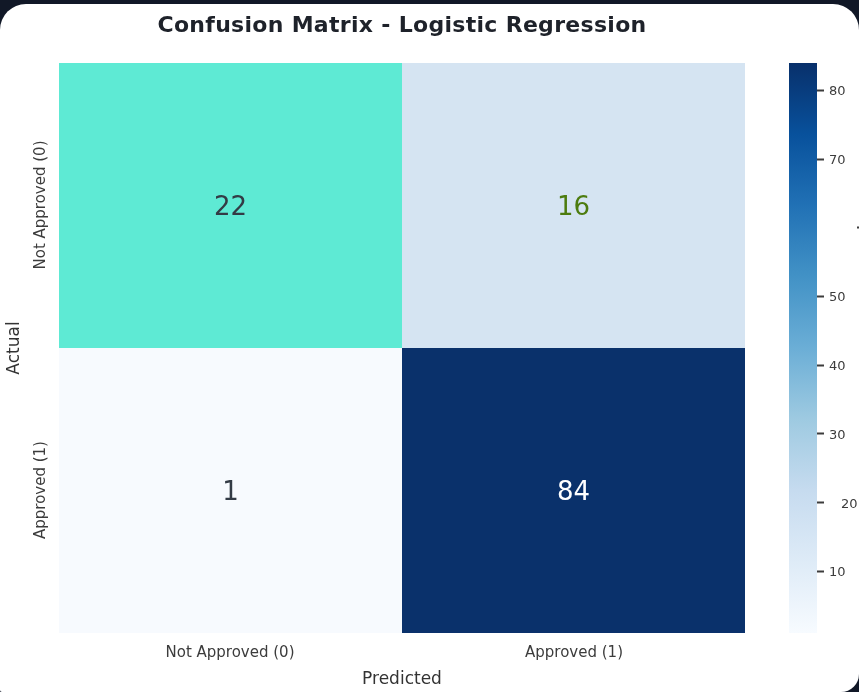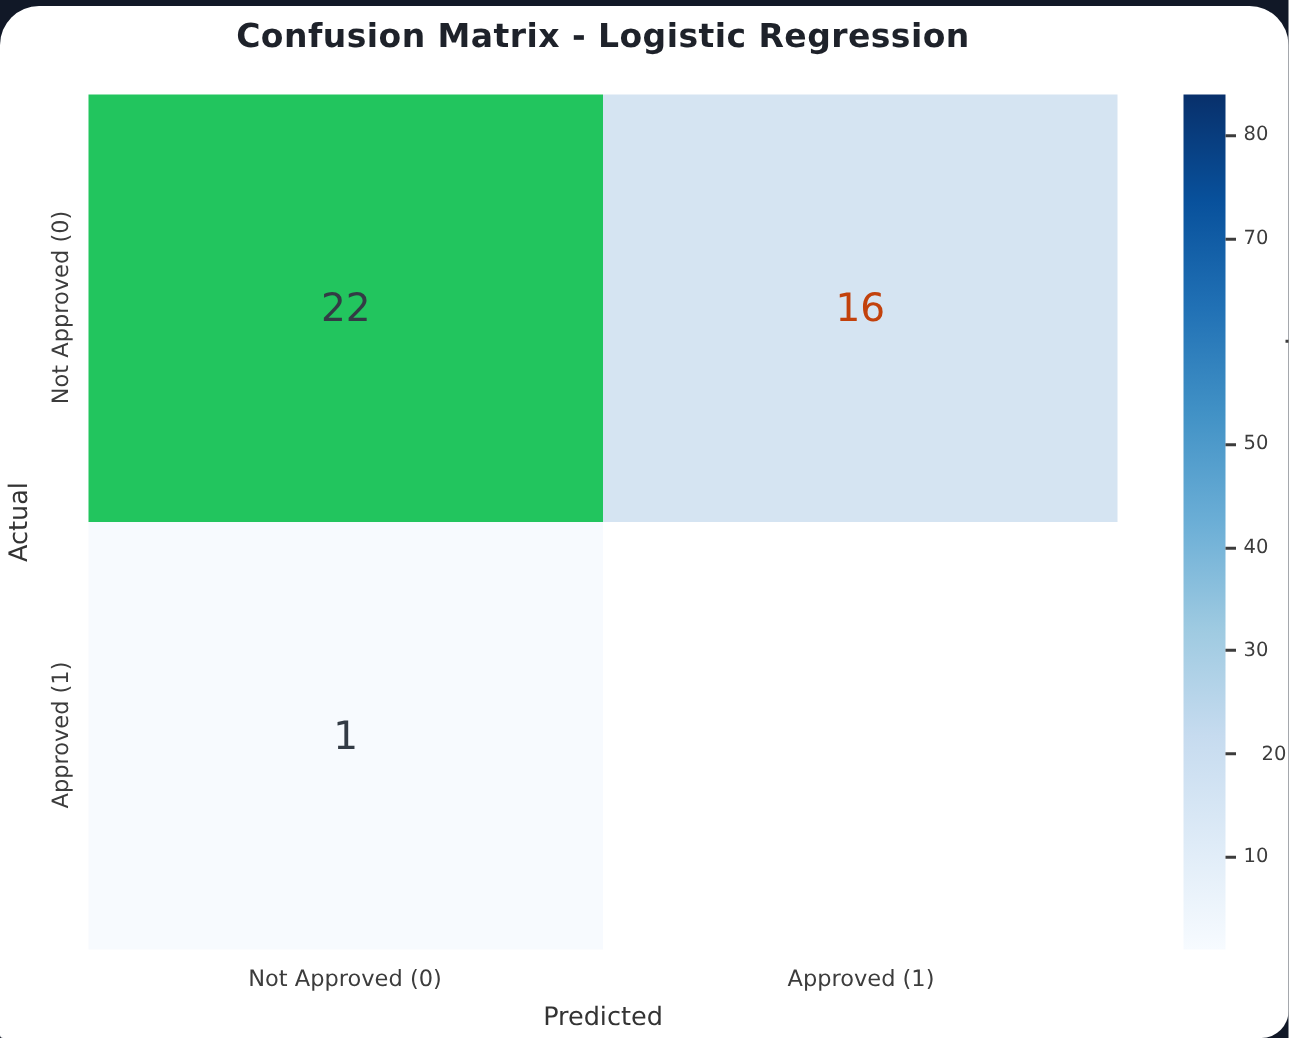--- a/index.html
+++ b/index.html
@@ -86,23 +86,24 @@
   }
 </style>
 </head>
 <body style="background: rgb(17, 24, 39);">
 
 <div class="card" style="background: rgb(255, 255, 255);">
 
   <div class="chart-title">Confusion Matrix - Logistic Regression</div>
 
   <div class="heatmap">
-    <div class="cell" style="background-color: #22c55e; color: rgb(51, 59, 69);">22</div>
-    <div class="cell" style="background-color: rgb(213, 228, 242); color: #c2410c; text-align: center;">16</div>
+    <div class="cell" style="background-color: #5eead4; color: rgb(51, 59, 69);">22</div>
+    <div class="cell" style="background-color: rgb(213, 228, 242); color: #4d7c0f; text-align: center;">16</div>
     <div class="cell" style="background-color: rgb(247, 250, 254); color: rgb(51, 59, 69);">1</div>
+    <div class="cell" style="background-color: rgb(10, 49, 107); color: rgb(255, 255, 255);">84</div>
   </div>
 
   <div class="ytick" style="left: 40px; top: 201px;">Not Approved (0)</div>
   <div class="ytick" style="left: 40px; top: 486px;">Approved (1)</div>
   <div class="ylabel" style="left: 13px; top: 344px;">Actual</div>
 
   <div class="xtick" style="left: 230px; top: 648px;">Not Approved (0)</div>
   <div class="xtick" style="left: 574px; top: 648px;">Approved (1)</div>
   <div class="xlabel" style="left: 402px; top: 674px;">Predicted</div>
 

